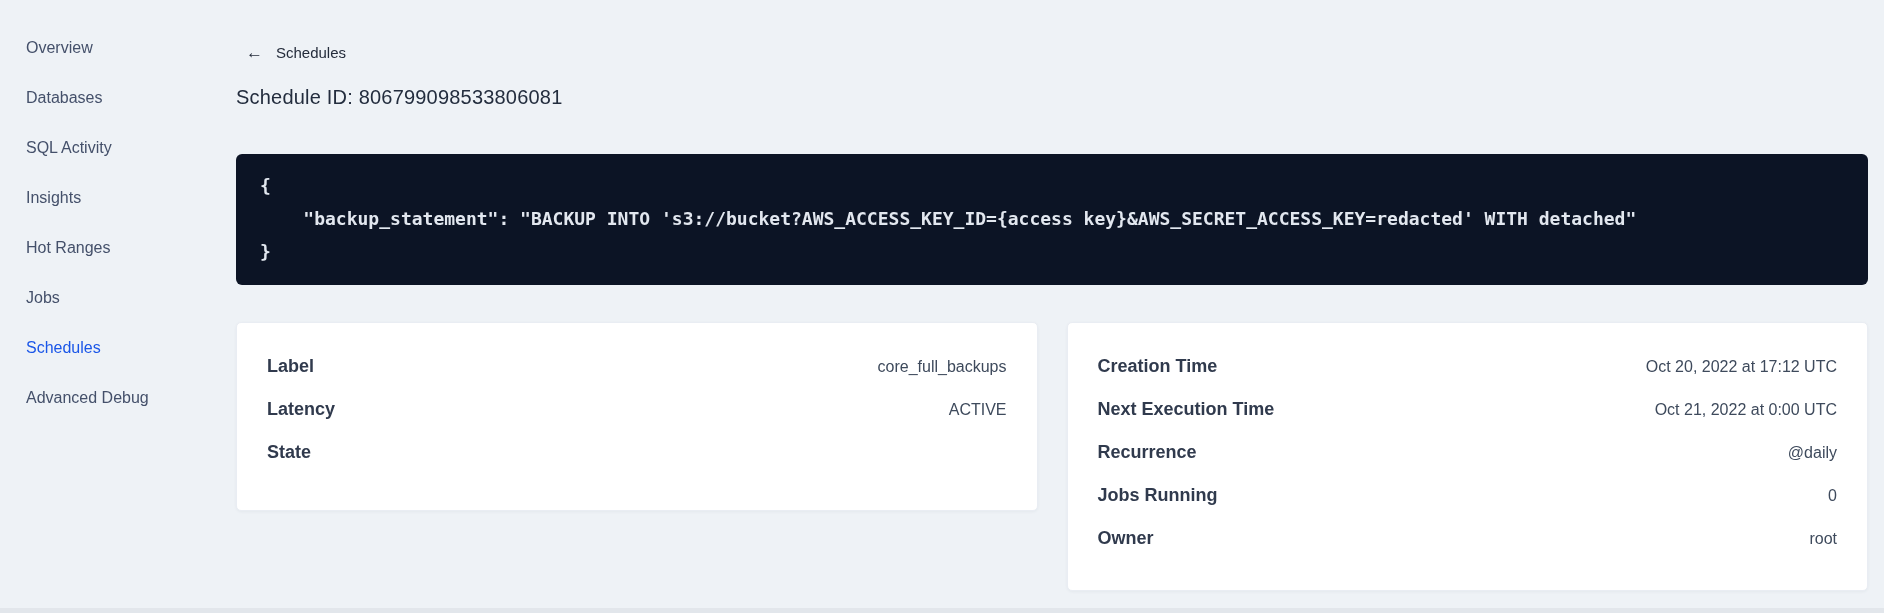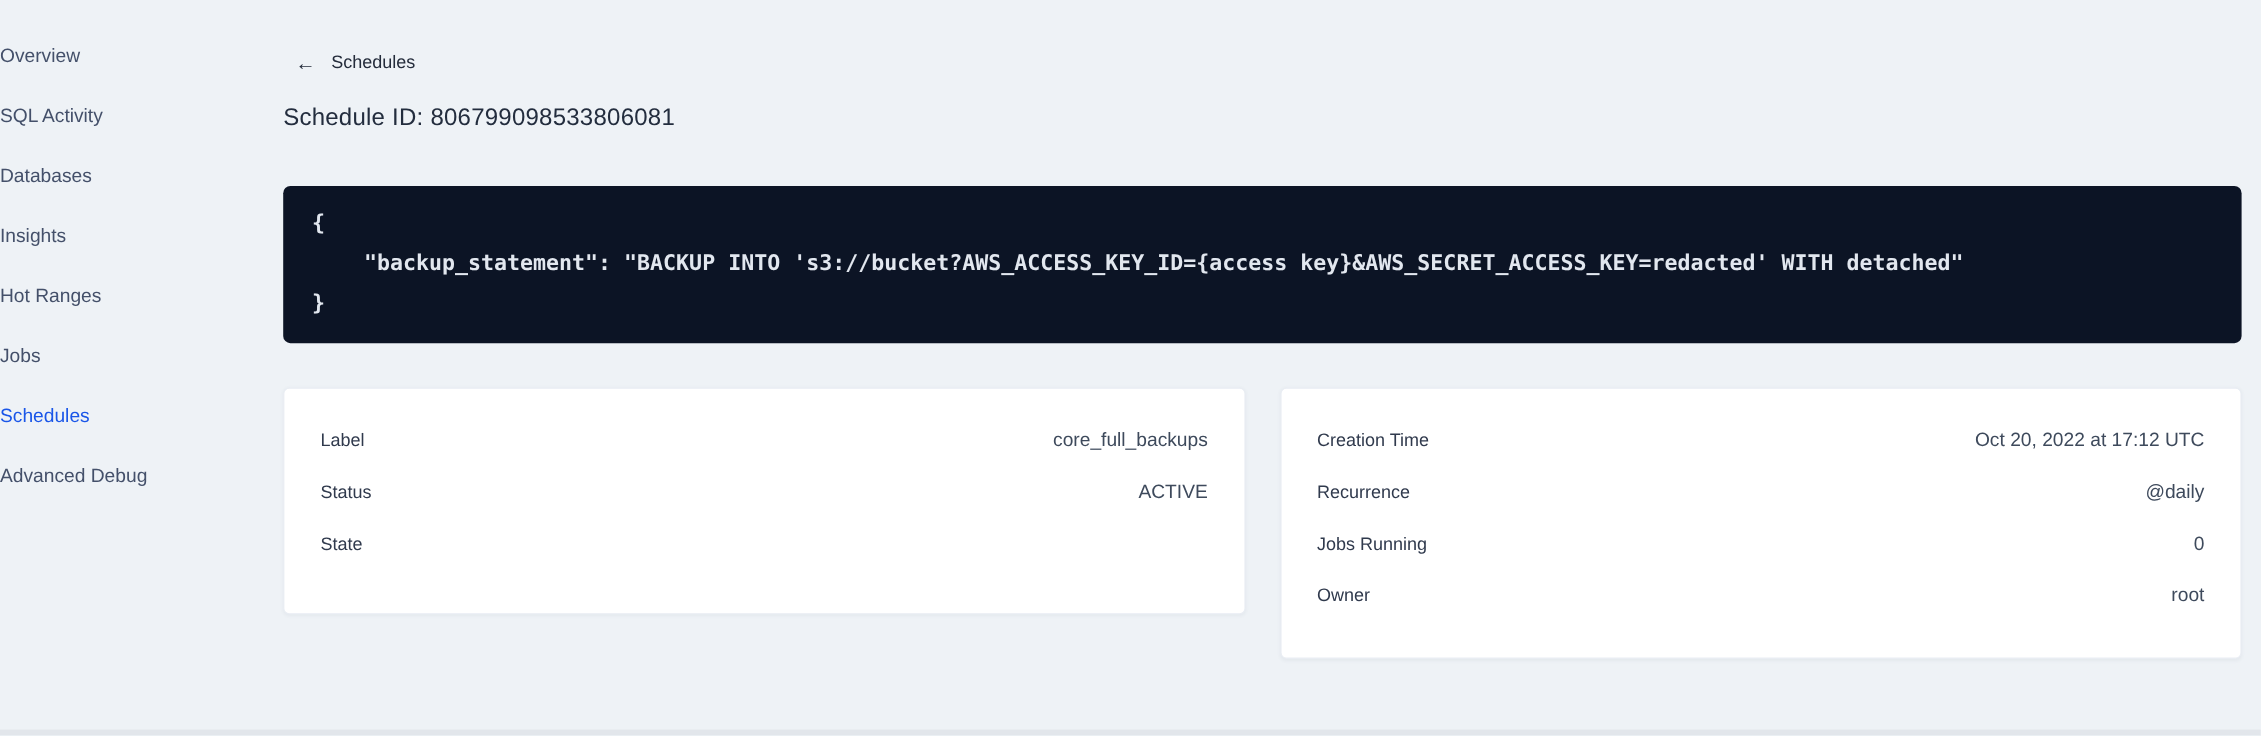--- a/index.html
+++ b/index.html
@@ -15,20 +15,21 @@
   
   .sidebar {
     width: 200px;
     flex: 0 0 200px;
     padding-top: 23px;
   }
   .nav-item {
     height: 50px;
     display: flex;
     align-items: center;
+    padding-left: 26px;
     font-size: 16px;
     color: #44506a;
     cursor: pointer;
     white-space: nowrap;
   }
   .nav-item.active { color: #1a56e8; }
   
   .main {
     flex: 1;
     padding: 44px 16px 0 36px;
@@ -87,22 +88,22 @@
     padding: 22px 30px 30px 30px;
   }
   .card.left { padding-bottom: 36px; }
   .detail-row {
     height: 43px;
     display: flex;
     align-items: center;
     justify-content: space-between;
   }
   .detail-row .label {
-    font-size: 15px;
-    font-weight: 400;
+    font-size: 18px;
+    font-weight: 700;
     color: #303a4d;
   }
   .detail-row .value {
     font-size: 16px;
     color: #3e4a5c;
     text-align: right;
     white-space: nowrap;
   }
   .bottom-strip {
     position: absolute;
@@ -115,25 +116,25 @@
 <body>
 
 <nav class="sidebar">
 
     <div class="nav-item">
       <span>Overview</span>
     </div>
 
 
     <div class="nav-item">
+      <span>Databases</span>
+    </div>
+
+    <div class="nav-item">
       <span>SQL Activity</span>
-    </div>
-
-    <div class="nav-item">
-      <span>Databases</span>
     </div>
 
     <div class="nav-item">
       <span>Insights</span>
     </div>
 
 
     <div class="nav-item">
       <span>Hot Ranges</span>
     </div>
@@ -167,37 +168,41 @@
 
   <section class="cards">
     <div class="card left">
 
         <div class="detail-row">
           <span class="label">Label</span>
           <span class="value">core_full_backups</span>
         </div>
 
         <div class="detail-row">
-          <span class="label">Status</span>
+          <span class="label">Latency</span>
           <span class="value">ACTIVE</span>
         </div>
 
         <div class="detail-row">
           <span class="label">State</span>
           <span class="value"></span>
         </div>
       </div>
 
     <div class="card right">
 
         <div class="detail-row">
           <span class="label">Creation Time</span>
           <span class="value">Oct 20, 2022 at 17:12 UTC</span>
         </div>
 
+        <div class="detail-row">
+          <span class="label">Next Execution Time</span>
+          <span class="value">Oct 21, 2022 at 0:00 UTC</span>
+        </div>
 
         <div class="detail-row">
           <span class="label">Recurrence</span>
           <span class="value">@daily</span>
         </div>
 
         <div class="detail-row">
           <span class="label">Jobs Running</span>
           <span class="value">0</span>
         </div>

